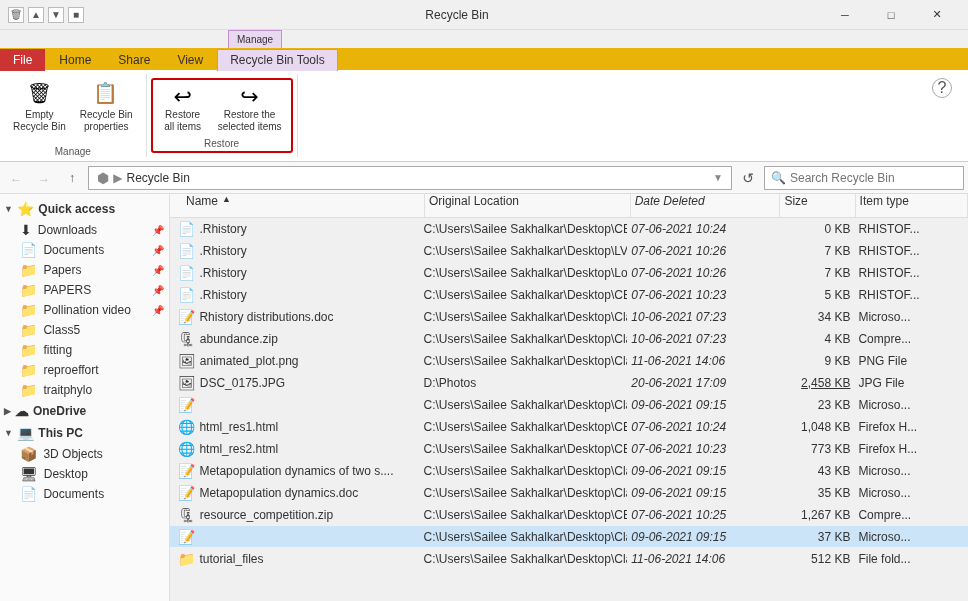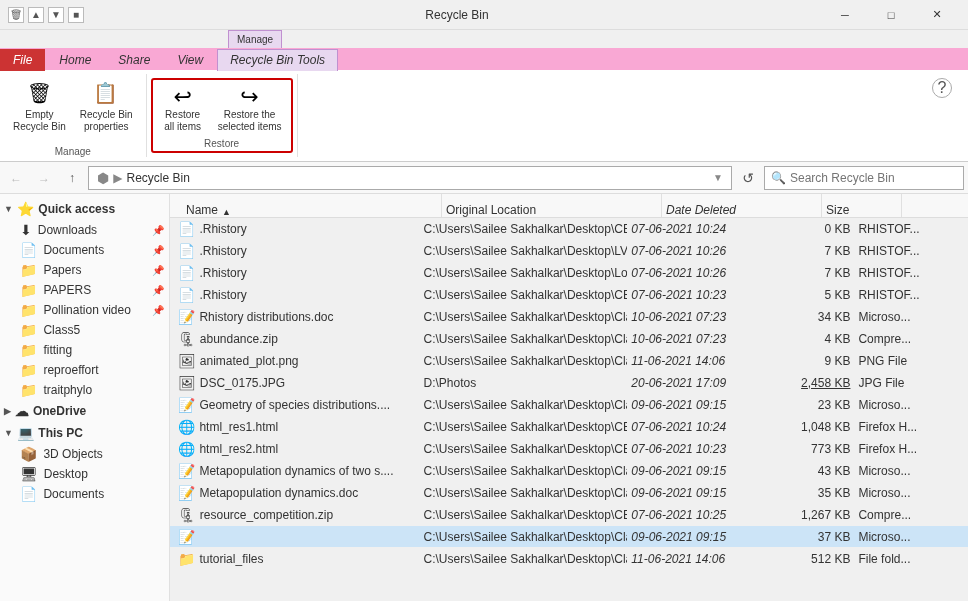--- a/index.html
+++ b/index.html
@@ -41,24 +41,23 @@
     .window-btn {
       width: 46px; height: 30px;
       display: flex; align-items: center; justify-content: center;
       font-size: 11px; cursor: pointer;
       color: #333;
     }
 
     
     .ribbon-tabs {
       display: flex;
-      background: #f9a8d4;
+      background: #eab308;
       border-bottom: none;
       height: 22px;
-      font-style: italic;
     }
     .ribbon-tab {
       padding: 3px 12px;
       font-size: 12px;
       cursor: pointer;
       color: #333;
       border: 1px solid transparent;
       border-bottom: none;
       margin-right: 1px;
       position: relative;
@@ -270,21 +269,21 @@
     .file-list-header {
       display: flex;
       background: #f8f8f8;
       border-bottom: 1px solid #ddd;
       height: 24px;
       align-items: center;
       padding-left: 4px;
     }
     .col-header {
       display: flex;
-      align-items: flex-end;
+      align-items: flex-start;
       font-size: 12px;
       color: #333;
       cursor: pointer;
       padding: 0 4px;
       height: 100%;
       border-right: 1px solid #e0e0e0;
       user-select: none;
       white-space: nowrap;
     }
     .col-header .sort-arrow { margin-left: 4px; font-size: 9px; }
@@ -523,20 +522,23 @@
       </div>
       <div class="col-header col-orig">
         <span>Original Location</span>
       </div>
       <div class="col-header col-date">
         <span>Date Deleted</span>
       </div>
       <div class="col-header col-size">
         <span>Size</span>
       </div>
+      <div class="col-header col-type">
+        <span>Item type</span>
+      </div>
     </div>
 
     <div class="file-list-body" id="file-list-body">
     <div class="file-row">
     <div class="file-cell col-name">
       <span class="file-icon">📄</span>
       <span>.Rhistory</span>
     </div>
     <div class="file-cell col-orig">C:\Users\Sailee Sakhalkar\Desktop\CE_1\...</div>
     <div class="file-cell col-date">07-06-2021 10:24</div>
@@ -609,21 +611,20 @@
       <span>DSC_0175.JPG</span>
     </div>
     <div class="file-cell col-orig">D:\Photos</div>
     <div class="file-cell col-date">20-06-2021 17:09</div>
     <div class="file-cell col-size" style="justify-content:flex-end;text-decoration:underline;">2,458 KB</div>
     <div class="file-cell col-type">JPG File</div>
   </div>
         <div class="file-row">
     <div class="file-cell col-name">
       <span class="file-icon">📝</span>
-      <span>Geometry of species distributions....</span>
     </div>
     <div class="file-cell col-orig">C:\Users\Sailee Sakhalkar\Desktop\Class3</div>
     <div class="file-cell col-date">09-06-2021 09:15</div>
     <div class="file-cell col-size" style="justify-content:flex-end;">23 KB</div>
     <div class="file-cell col-type">Microso...</div>
   </div>
         <div class="file-row">
     <div class="file-cell col-name">
       <span class="file-icon">🌐</span>
       <span>html_res1.html</span>

